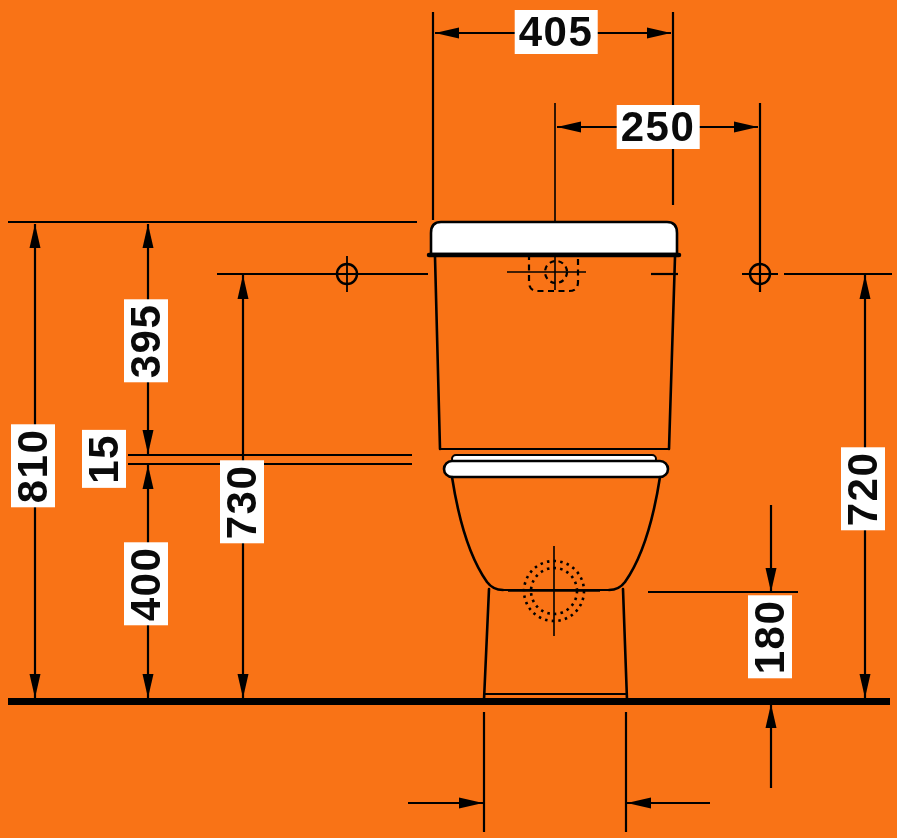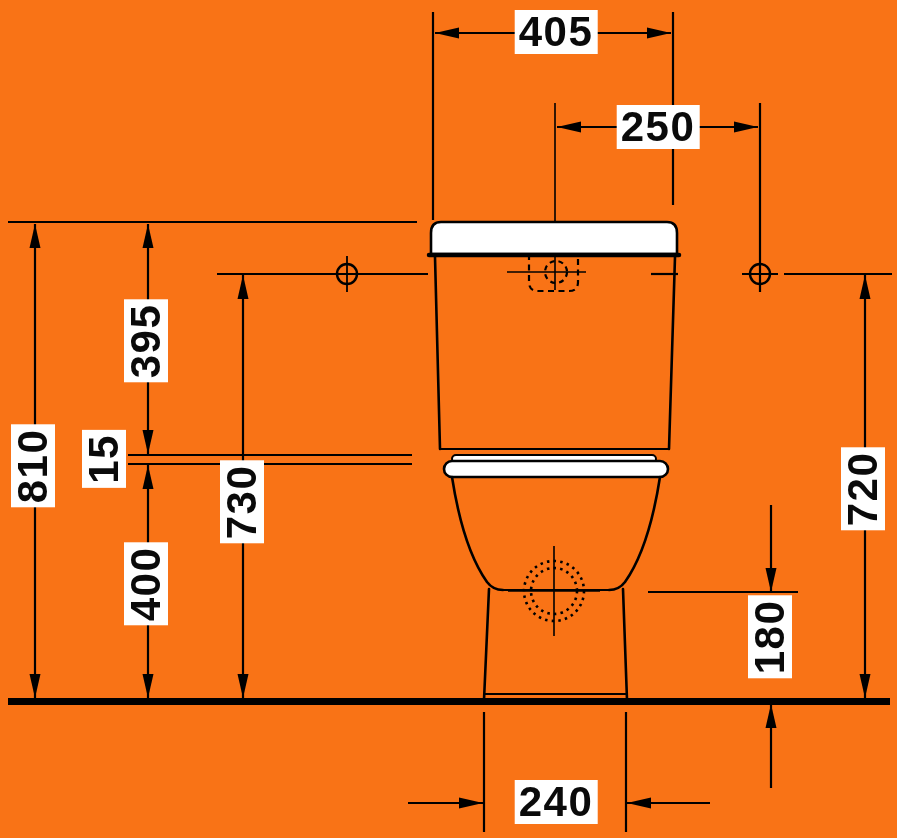--- a/index.html
+++ b/index.html
@@ -138,15 +138,14 @@
 
   <div class="dim-label" style="left:556px;top:32px;">405</div>
   <div class="dim-label" style="left:658px;top:127px;">250</div>
   <div class="dim-label rot" style="left:33px;top:466px;">810</div>
   <div class="dim-label rot" style="left:146px;top:341px;">395</div>
   <div class="dim-label rot" style="left:104px;top:459px;">15</div>
   <div class="dim-label rot" style="left:146px;top:584px;">400</div>
   <div class="dim-label rot" style="left:242px;top:502px;">730</div>
   <div class="dim-label rot" style="left:863px;top:489px;">720</div>
   <div class="dim-label rot" style="left:770px;top:637px;">180</div>
-  <div class="dim-label" style="left:556px;top:802px;">240</div>
 
 </div>
 
 </body></html>

